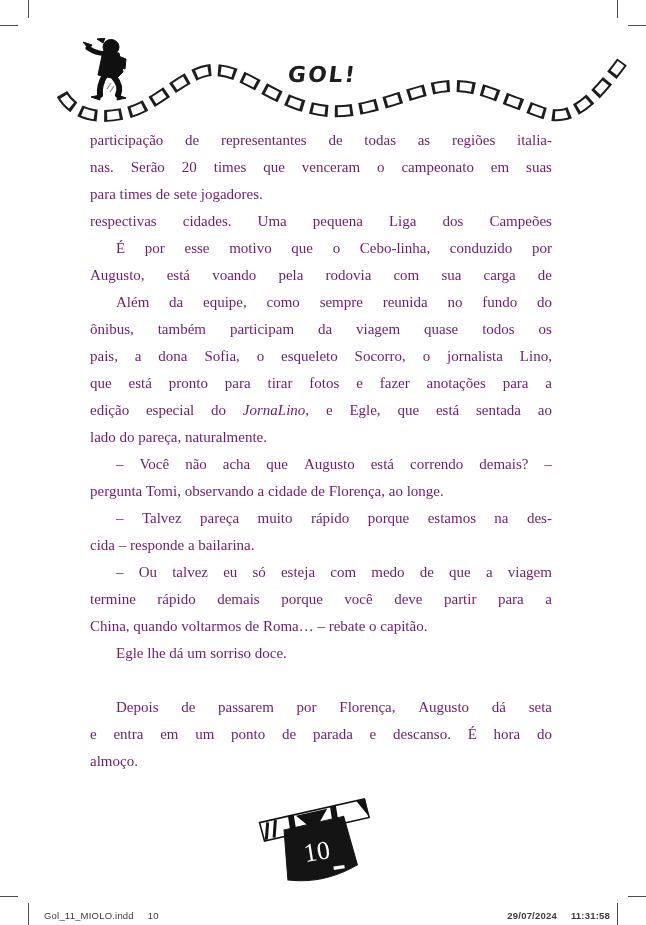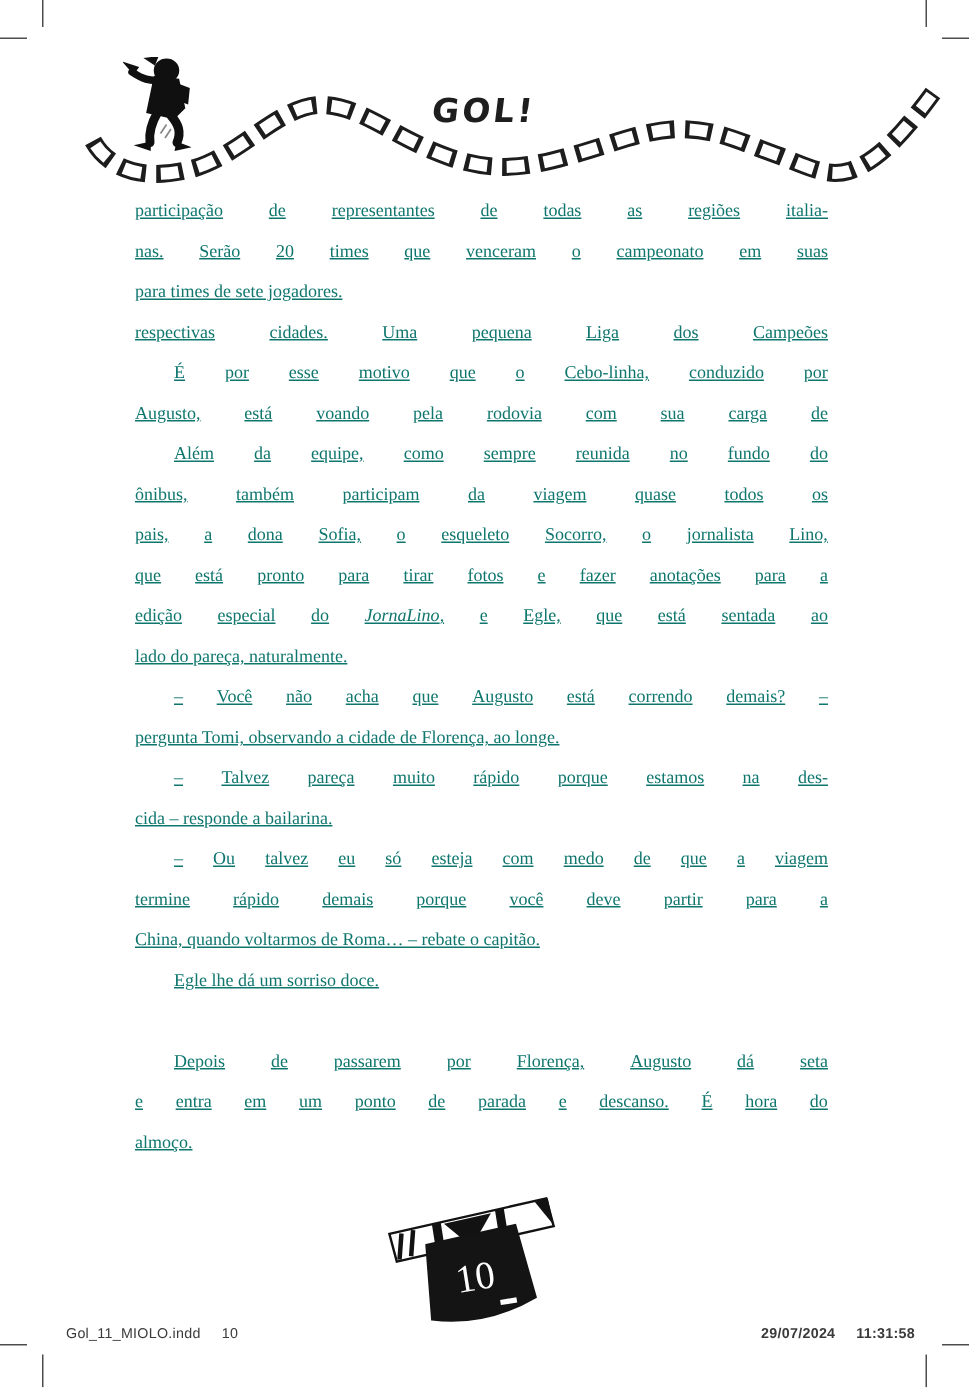--- a/index.html
+++ b/index.html
@@ -10,31 +10,31 @@
   .crop.v{width:1px;height:18px;}
   .crop.h{width:18px;height:1px;}
   .crop.bl-v,.crop.br-v{height:22px;}
   
   .running-title{position:absolute;left:288px;top:62px;font-family:"DejaVu Sans",sans-serif;
         font-weight:700;font-size:22px;color:#1e1e1e;letter-spacing:2px;transform:skewX(-7deg);}
   .wave-svg{position:absolute;left:0;top:0;}
   .silhouette-svg{position:absolute;left:82px;top:38px;}
   
   .text-block{position:absolute;left:90px;top:127px;width:462px;
-        font-size:12px;line-height:27px;color:#0f766e;text-decoration:underline;}
+        font-size:15px;line-height:27px;color:#701a75;}
   .para{margin:0;}
   .para.gap{margin-top:27px;}
   .line{display:flex;justify-content:space-between;height:27px;overflow:visible;}
   .line.last{display:block;}
   .line.indent{padding-left:26px;}
   .line em{font-style:italic;}
   
   .jersey-svg{position:absolute;left:258px;top:792px;}
   
-  .slug{position:absolute;top:884px;font-family:"Liberation Sans","DejaVu Sans",sans-serif;
+  .slug{position:absolute;top:910px;font-family:"Liberation Sans","DejaVu Sans",sans-serif;
         font-size:9.5px;color:#3a3a3a;letter-spacing:0.2px;}
   .slug-left{left:44px;}
   .slug-right{right:36px;font-weight:bold;}
   .slug span + span{margin-left:14px;}
 </style>
 </head>
 <body>
 
 <div class="page">
 

